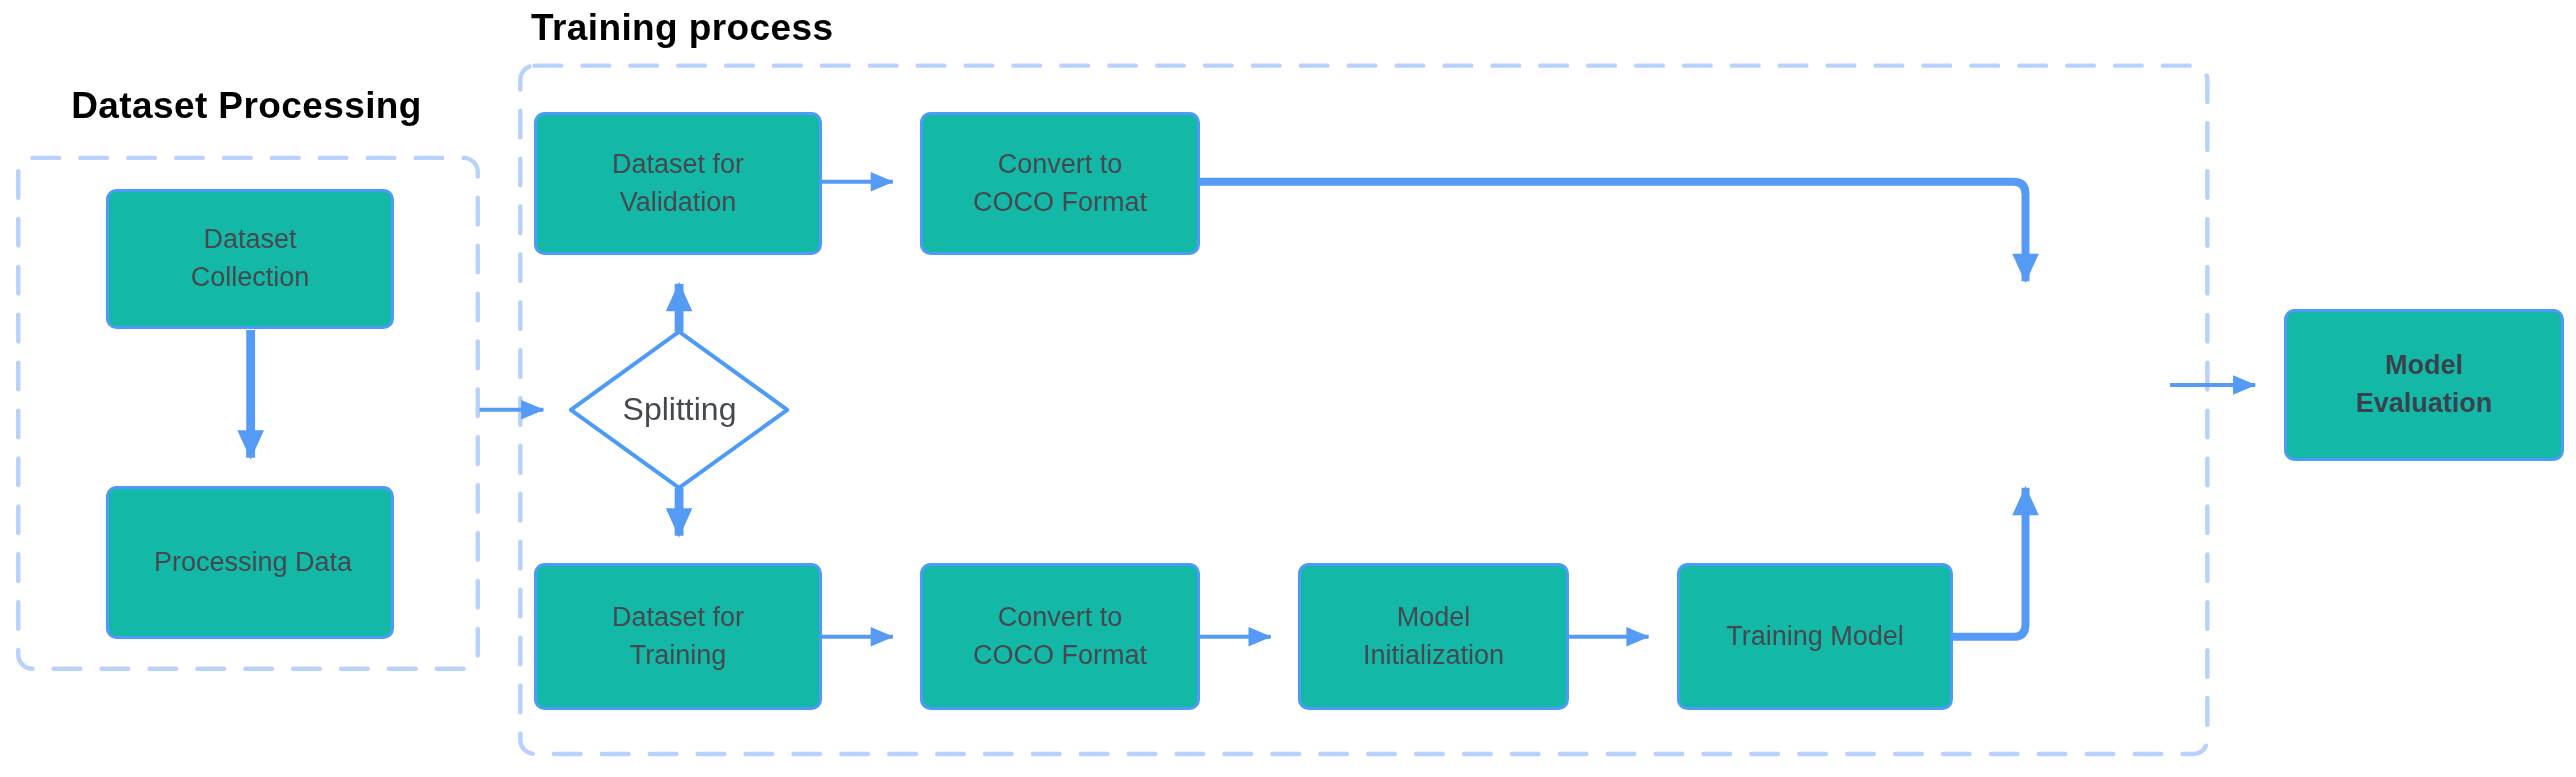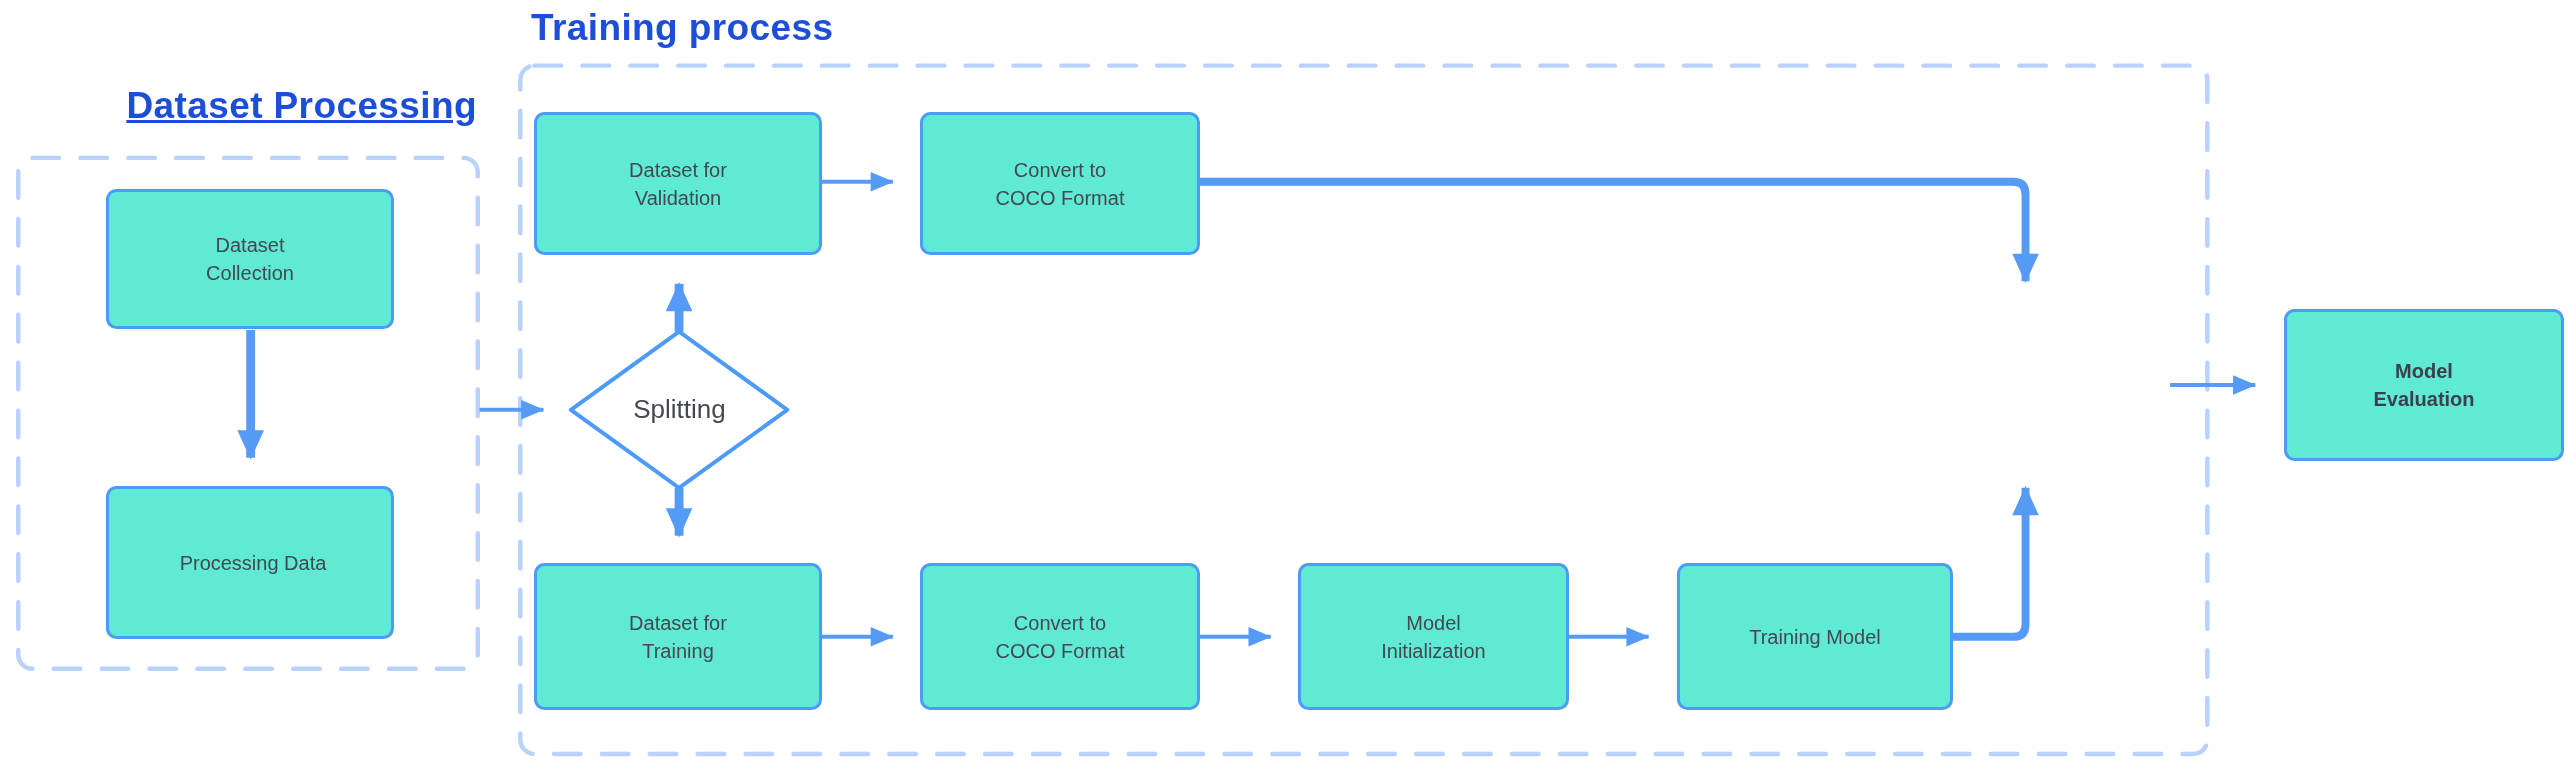--- a/index.html
+++ b/index.html
@@ -13,47 +13,47 @@
   }
   #connector-layer {
     position: absolute;
     left: 0; top: 0;
     width: 2576px; height: 777px;
   }
   .section-title {
     position: absolute;
     font-weight: bold;
     font-size: 37px;
-    color: #1d4ed8;
+    color: #000000;
     letter-spacing: 0.4px;
     white-space: nowrap;
   }
   .node {
     position: absolute;
     box-sizing: border-box;
-    background: #5eead4;
+    background: #14b8a6;
     border: 3.5px solid #4d9bf8;
     border-radius: 10.6px;
     display: flex;
     align-items: center;
     justify-content: center;
     text-align: center;
-    font-size: 20px;
+    font-size: 27px;
     line-height: 1.4;
     color: #45494f;
     white-space: pre-line;
   }
   .node.bold { font-weight: bold; color: #3a414c; }
   .diamond-label {
     position: absolute;
     display: flex;
     align-items: center;
     justify-content: center;
     text-align: right;
-    font-size: 26px;
+    font-size: 32px;
     color: #45494f;
     background: transparent;
   }
 </style>
 </head>
 <body>
 
 <div id="canvas">
 
   <svg id="connector-layer" viewBox="0 0 2903 876" xmlns="http://www.w3.org/2000/svg">
@@ -77,21 +77,21 @@
     <path d="M1352,205 H2269 Q2283,205 2283,219 V317" fill="none" stroke="#559bf5" stroke-width="9" marker-end="url(#ahb)"></path>
     <path d="M926,718 H1006" fill="none" stroke="#559bf5" stroke-width="4.5" marker-end="url(#ah)"></path>
     <path d="M1352,718 H1432" fill="none" stroke="#559bf5" stroke-width="4.5" marker-end="url(#ah)"></path>
     <path d="M1768,718 H1858" fill="none" stroke="#559bf5" stroke-width="4.5" marker-end="url(#ah)"></path>
     <path d="M2190,718 H2269 Q2283,718 2283,704 V550" fill="none" stroke="#559bf5" stroke-width="9" marker-end="url(#ahb)"></path>
     <path d="M2446,434 H2542" fill="none" stroke="#559bf5" stroke-width="4.5" marker-end="url(#ah)"></path>
 
     <polygon points="765,374 887,462 765,550 643,462" fill="#ffffff" stroke="#4d9bf8" stroke-width="4.5" stroke-linejoin="round"></polygon>
   </svg>
 
-  <div class="section-title" style="left:16px; top:85px; width:461px; text-align:right;text-decoration:underline;">Dataset Processing</div>
+  <div class="section-title" style="left:16px; top:85px; width:461px; text-align:center;">Dataset Processing</div>
   <div class="section-title" style="left:531px; top:7px;">Training process</div>
 
   <div class="node" style="left:106px; top:189px; width:288px; height:140px;">Dataset
 Collection</div>
 
   <div class="node" style="left:106px; top:486px; width:288px; height:153px;padding-left:6px;">Processing Data</div>
 
   <div class="node" style="left:534px; top:112px; width:288px; height:143px;">Dataset for
 Validation</div>
 

